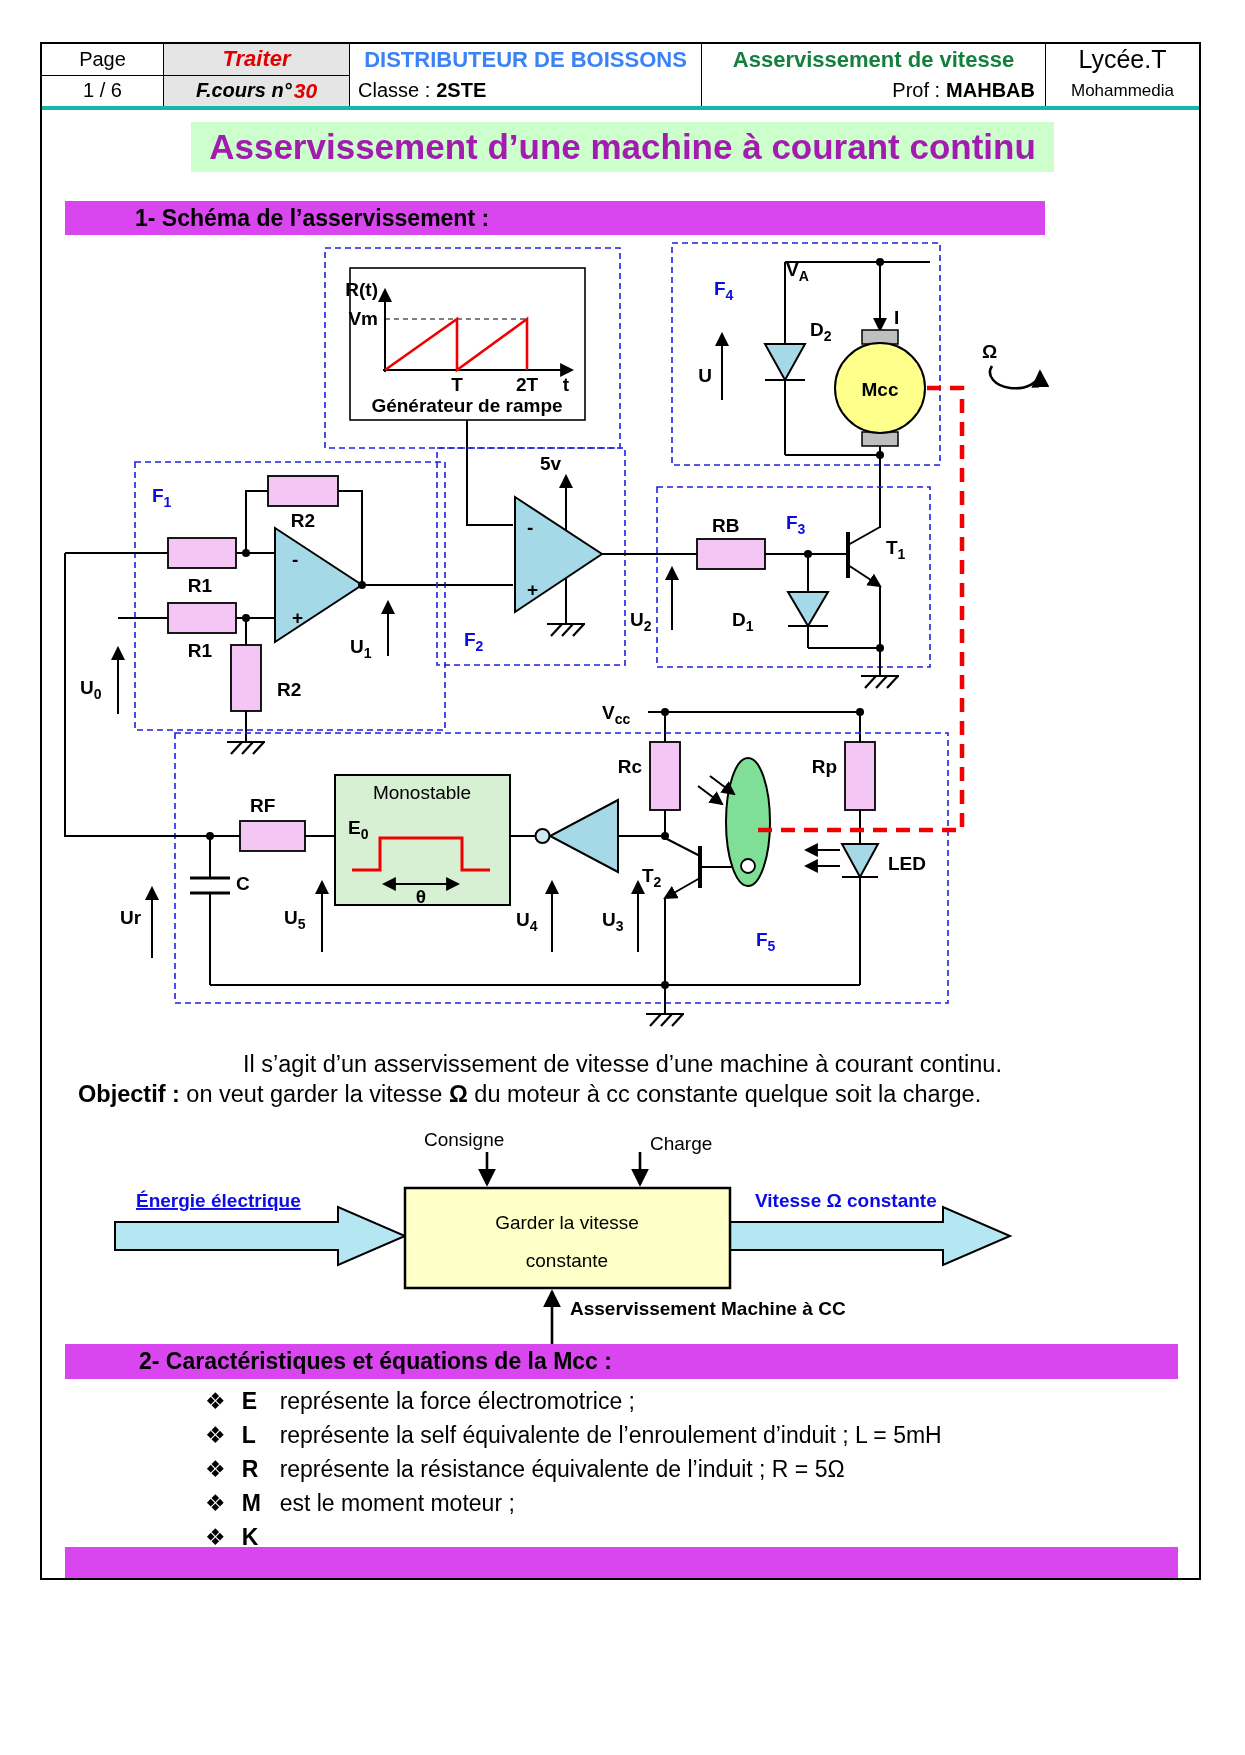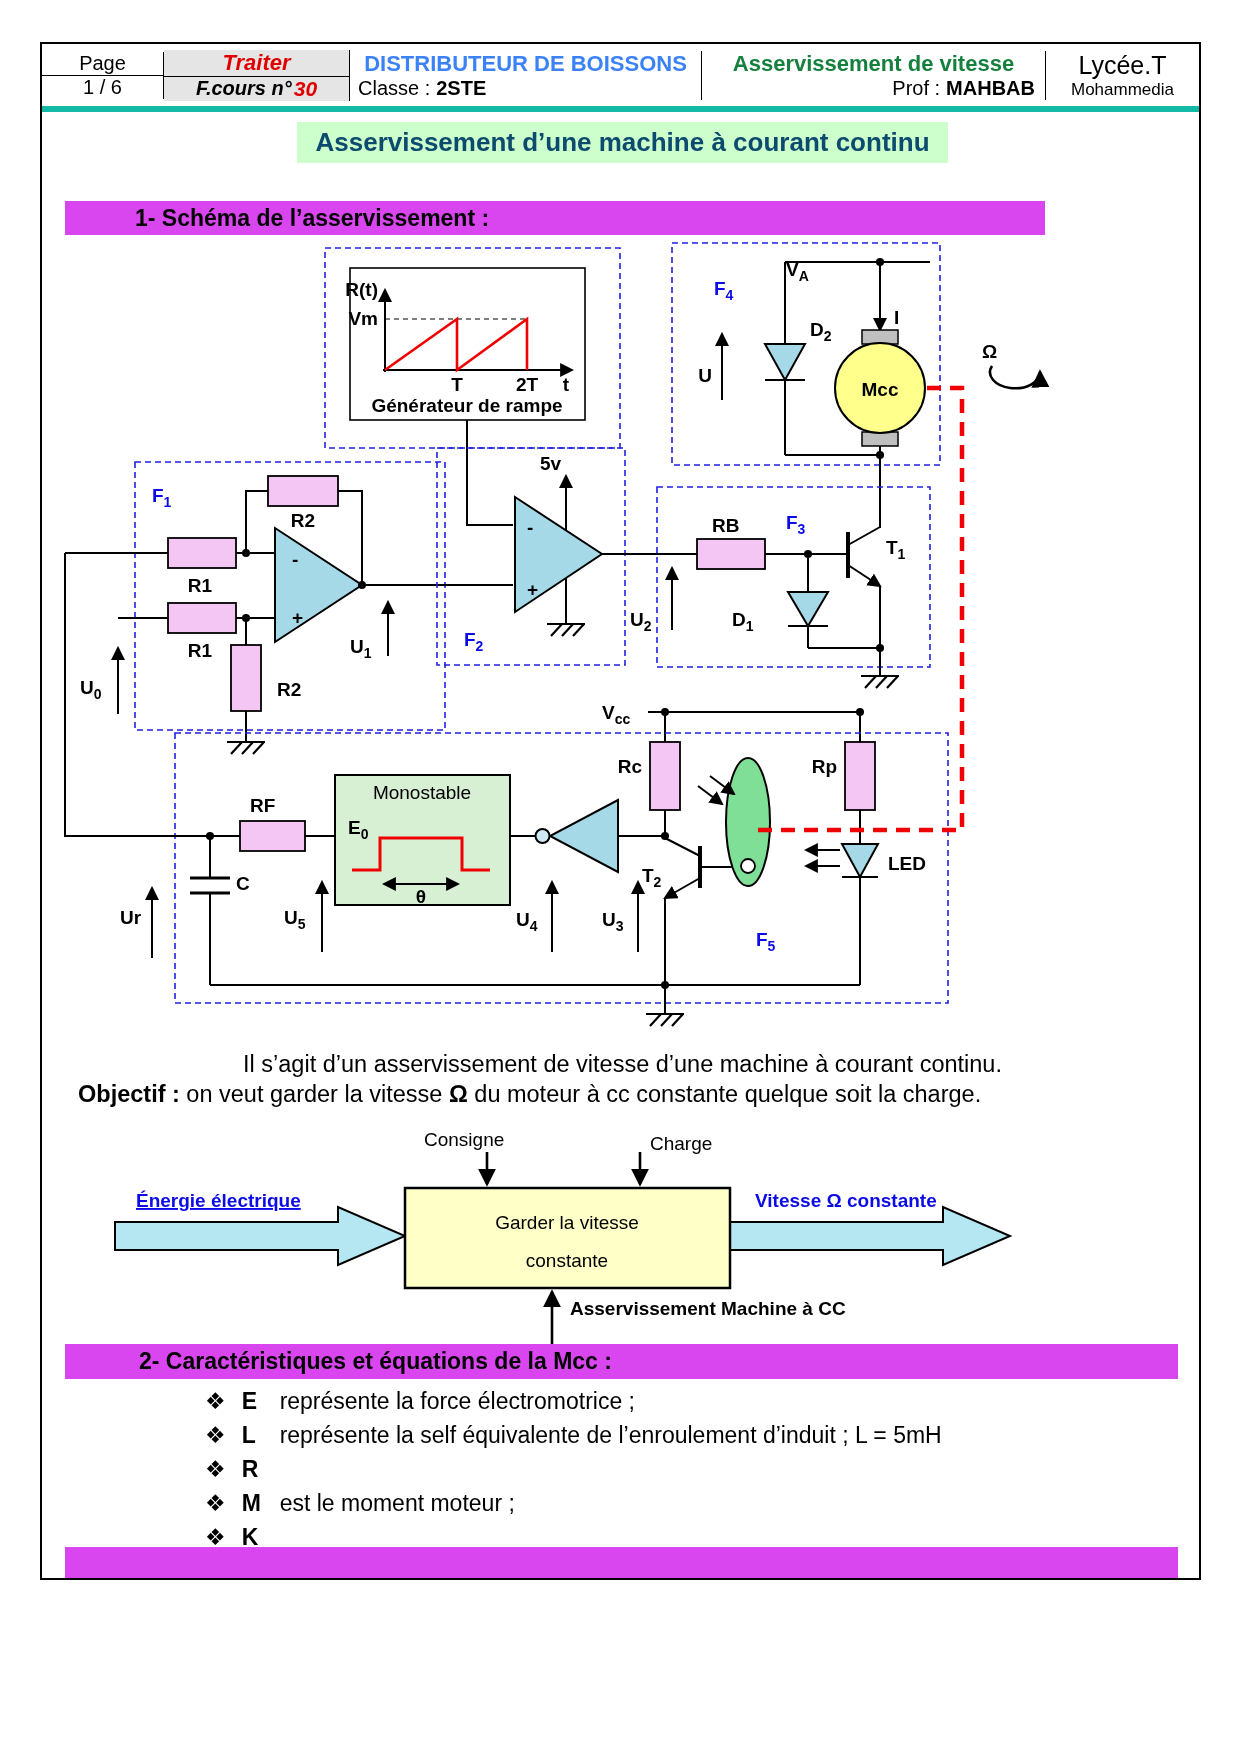--- a/index.html
+++ b/index.html
@@ -1,21 +1,21 @@
 <!DOCTYPE html>
 <html><head>
 <meta charset="utf-8">
 <style>
   html,body{margin:0;padding:0;background:#fff;}
   .page{position:relative;width:1245px;height:1755px;background:#fff;
         font-family:"Liberation Sans",sans-serif;color:#000;overflow:hidden;}
   .frame{position:absolute;left:40px;top:42px;width:1161px;height:1538px;
          border:2.5px solid #000;box-sizing:border-box;}
   
-  .header{display:flex;height:62px;border-bottom:6px solid #14b8a6;align-items:center;}
+  .header{display:flex;height:62px;border-bottom:4px solid #14b8a6;}
   .hcell{border-right:1.8px solid #000;display:flex;flex-direction:column;box-sizing:border-box;}
   .hcell:last-child{border-right:none;flex:1;}
   .hhalf{flex:1;display:flex;align-items:center;justify-content:center;box-sizing:border-box;}
   .split{border-bottom:1.5px solid #000;}
   .c1{width:122px;font-size:20px;}
   .c2{width:186px;background:#e5e5e5;}
   .c3{width:352px;}
   .c4{width:344px;}
   .traiter{color:#e00000;font-style:italic;font-weight:bold;font-size:22px;}
   .fcours{font-style:italic;font-weight:bold;font-size:20px;}
@@ -23,22 +23,22 @@
   .doc-title{color:#3b82f6;font-weight:bold;font-size:22px;}
   .classe{justify-content:flex-start;padding-left:8px;font-size:20px;}
   .classe .bl{font-weight:bold;margin-left:6px;}
   .subject{color:#15803d;font-weight:bold;font-size:22px;}
   .prof{justify-content:flex-end;padding-right:10px;font-size:20px;}
   .prof .bl{font-weight:bold;margin-left:6px;}
   .c5l1{font-size:25px;}
   .c5l2{font-size:17px;}
   
   .title-wrap{position:absolute;left:42px;top:122px;width:1161px;text-align:center;}
-  .title{display:inline-block;background:#ccffcc;color:#0c4a6e;font-weight:bold;
-         font-size:26px;padding:5px 18px;}
+  .title{display:inline-block;background:#ccffcc;color:#a21caf;font-weight:bold;
+         font-size:35px;padding:5px 18px;}
   .secbar{position:absolute;background:#d946ef;font-weight:bold;font-size:23px;
           display:flex;align-items:center;box-sizing:border-box;}
   .s1{left:65px;top:201px;width:980px;height:34px;padding-left:70px;}
   .s2{left:65px;top:1344px;width:1113px;height:35px;padding-left:74px;}
   .s3{left:65px;top:1547px;width:1113px;height:31px;}
   
   .p1{position:absolute;left:42px;top:1051px;width:1161px;text-align:center;font-size:23.5px;}
   .p2{position:absolute;left:78px;top:1081px;width:1120px;font-size:23.5px;}
   
   .bullets{position:absolute;left:205px;top:1388px;font-size:23px;}
@@ -349,20 +349,21 @@
       <span>représente la force électromotrice ;</span>
     </div>
     <div class="bline">
       <span class="bch">❖</span>
       <span class="bterm">L</span>
       <span>représente la self équivalente de l’enroulement d’induit ; L = 5mH</span>
     </div>
     <div class="bline">
       <span class="bch">❖</span>
       <span class="bterm">R</span>
+      <span>représente la résistance équivalente de l’induit ; R = 5Ω</span>
     </div>
     <div class="bline">
       <span class="bch">❖</span>
       <span class="bterm">M</span>
       <span>est le moment moteur ;</span>
     </div>
     <div class="bline">
       <span class="bch">❖</span>
       <span class="bterm">K</span>
     </div>

